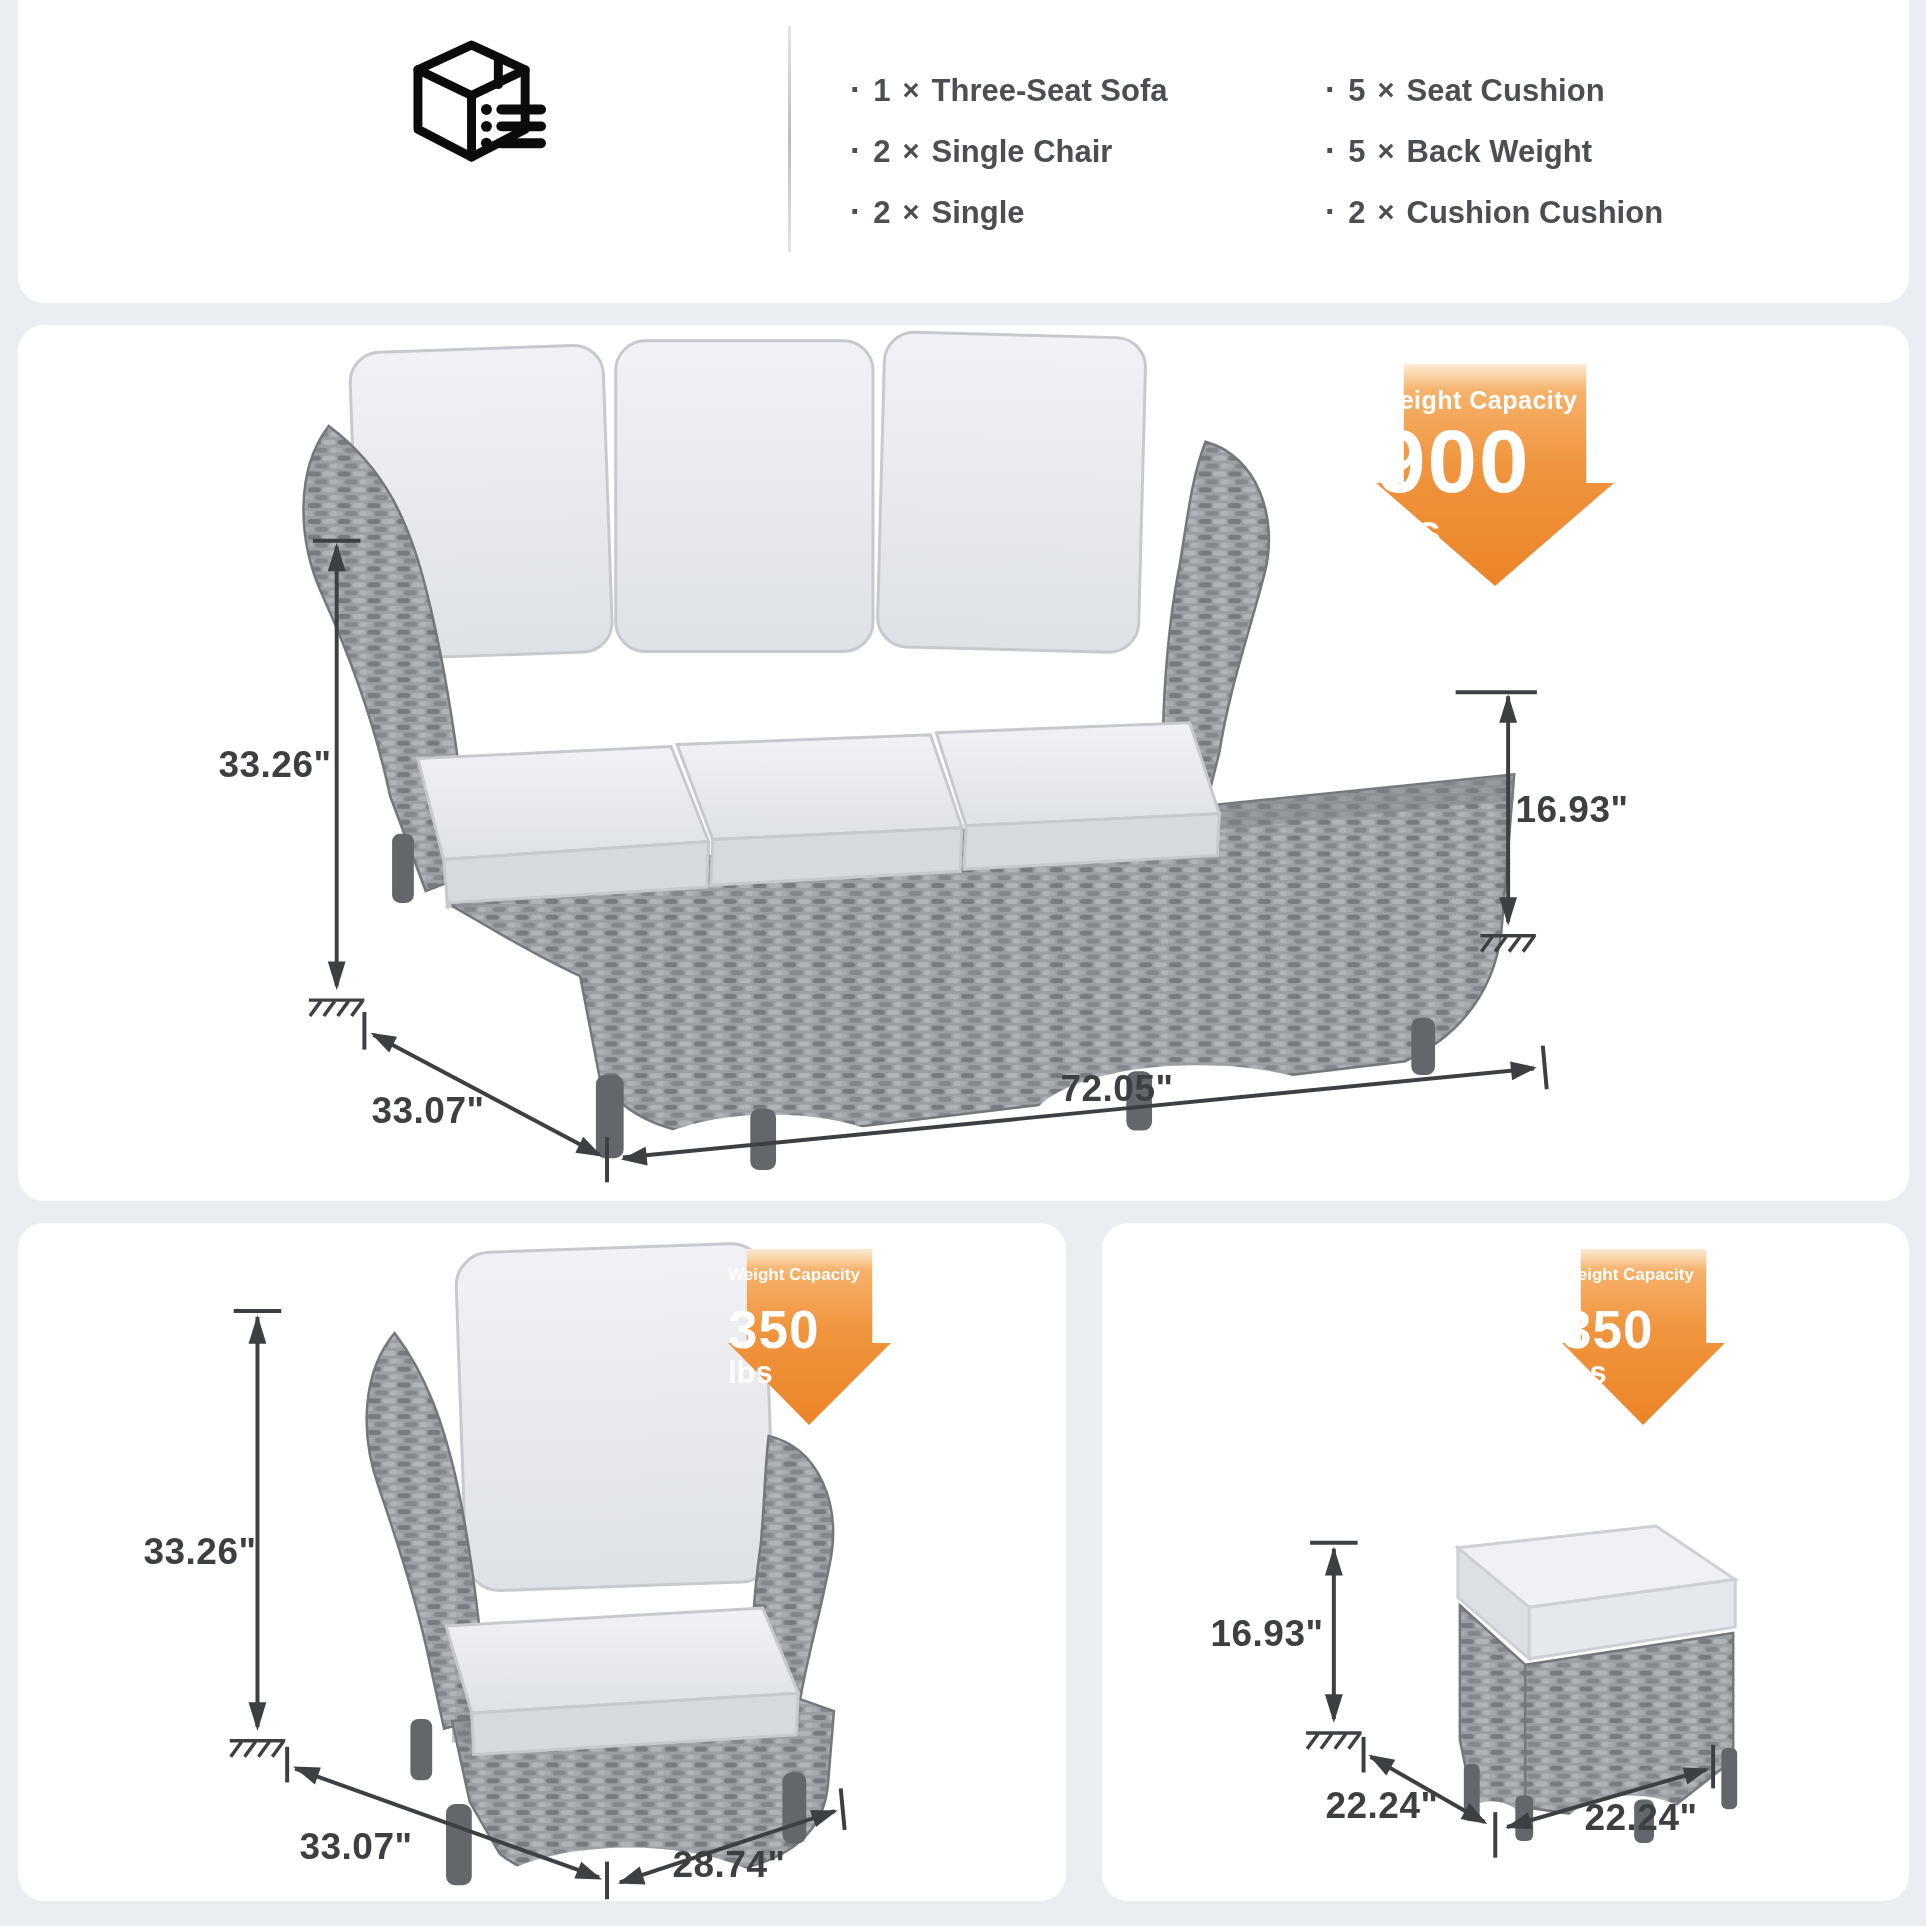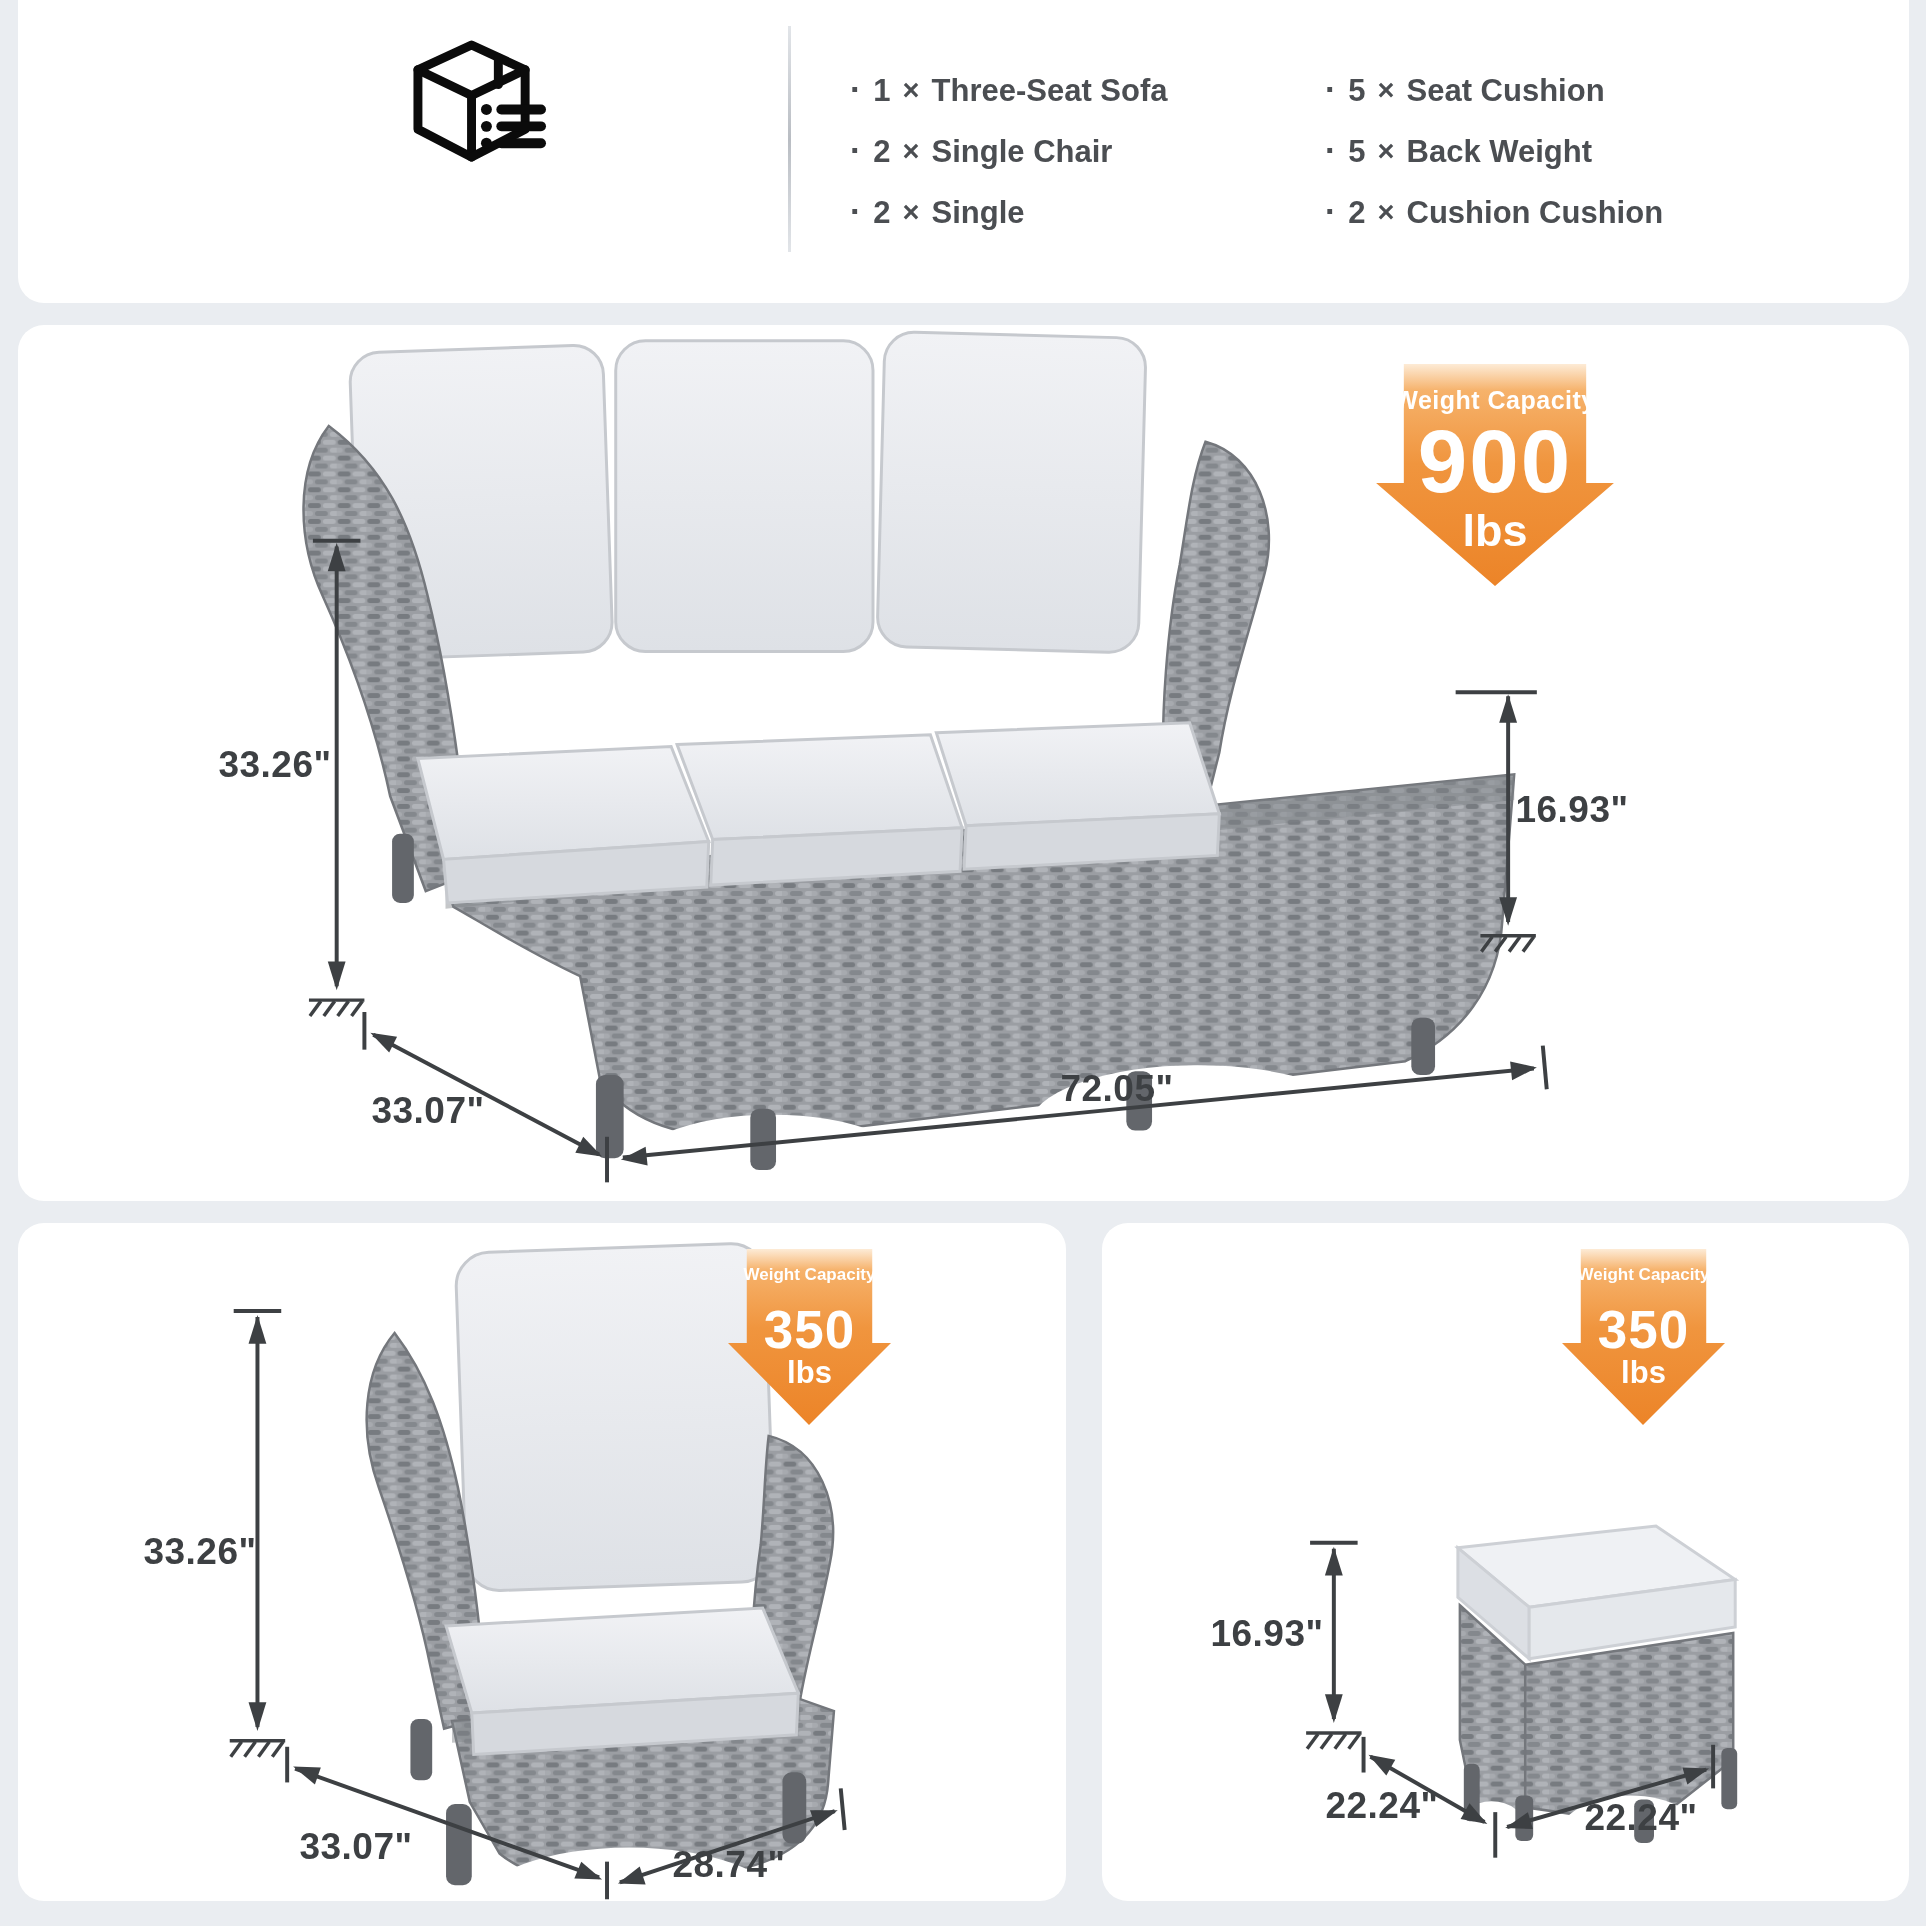--- a/index.html
+++ b/index.html
@@ -30,21 +30,21 @@
     font-size:31px;font-weight:bold;color:#4b4e52;white-space:nowrap;}
   ul.includes .dot{font-size:34px;line-height:1;transform:translateY(-2px);}
   ul.includes .x{font-size:29px;}
 
   .dim{
     position:absolute;transform:translate(-50%,-50%);
     font-size:37px;font-weight:bold;color:#3d4043;white-space:nowrap;letter-spacing:0.5px;
   }
   .overlay{position:absolute;left:0;top:0;pointer-events:none;}
 
-  .badge{position:absolute;text-align:center;color:#ffffff;font-weight:bold;}
+  .badge{position:absolute;color:#ffffff;font-weight:bold;}
   .badge svg{position:absolute;left:0;top:0;width:100%;height:100%;}
   .badge .t{position:relative;line-height:1;}
   .badge-big .lab{font-size:25px;padding-top:24px;letter-spacing:0.5px;}
   .badge-big .val{font-size:89px;letter-spacing:2px;margin-top:4px;}
   .badge-big .unit{font-size:45px;margin-top:2px;}
   .badge-small .lab{font-size:17px;padding-top:17px;}
   .badge-small .val{font-size:53px;letter-spacing:1px;margin-top:20px;}
   .badge-small .unit{font-size:31px;margin-top:1px;}
 
   .furn{position:absolute;}

